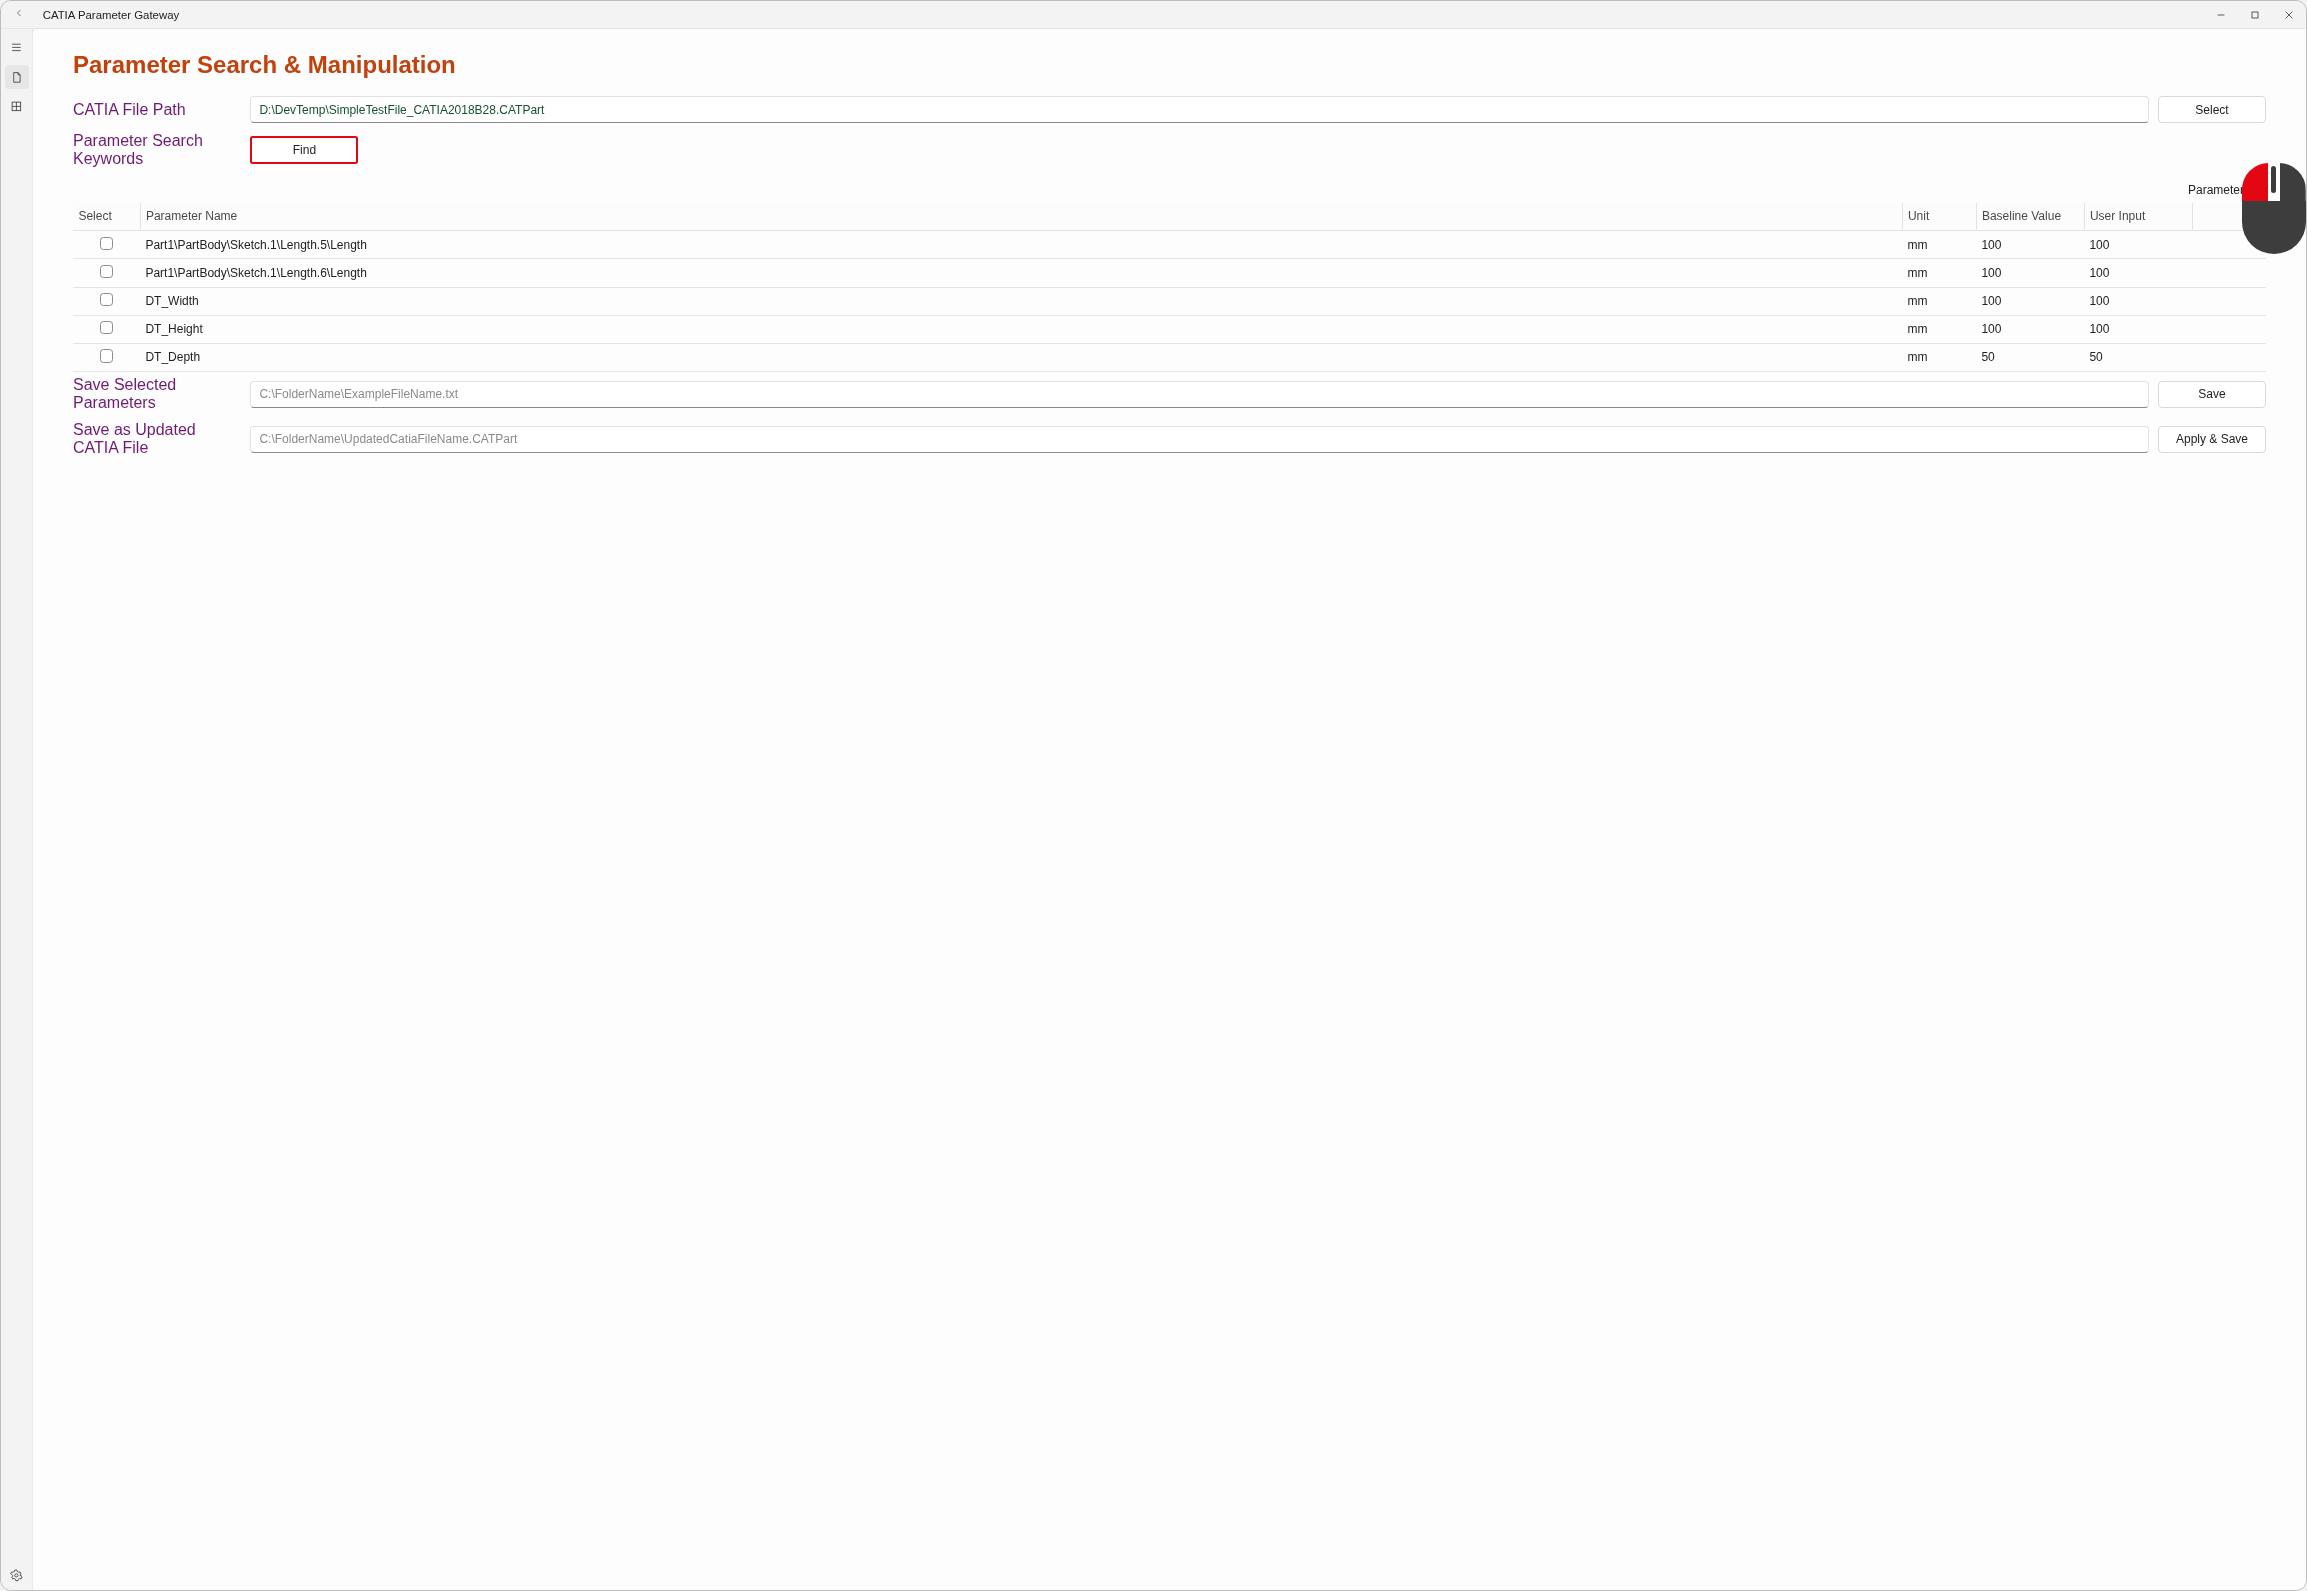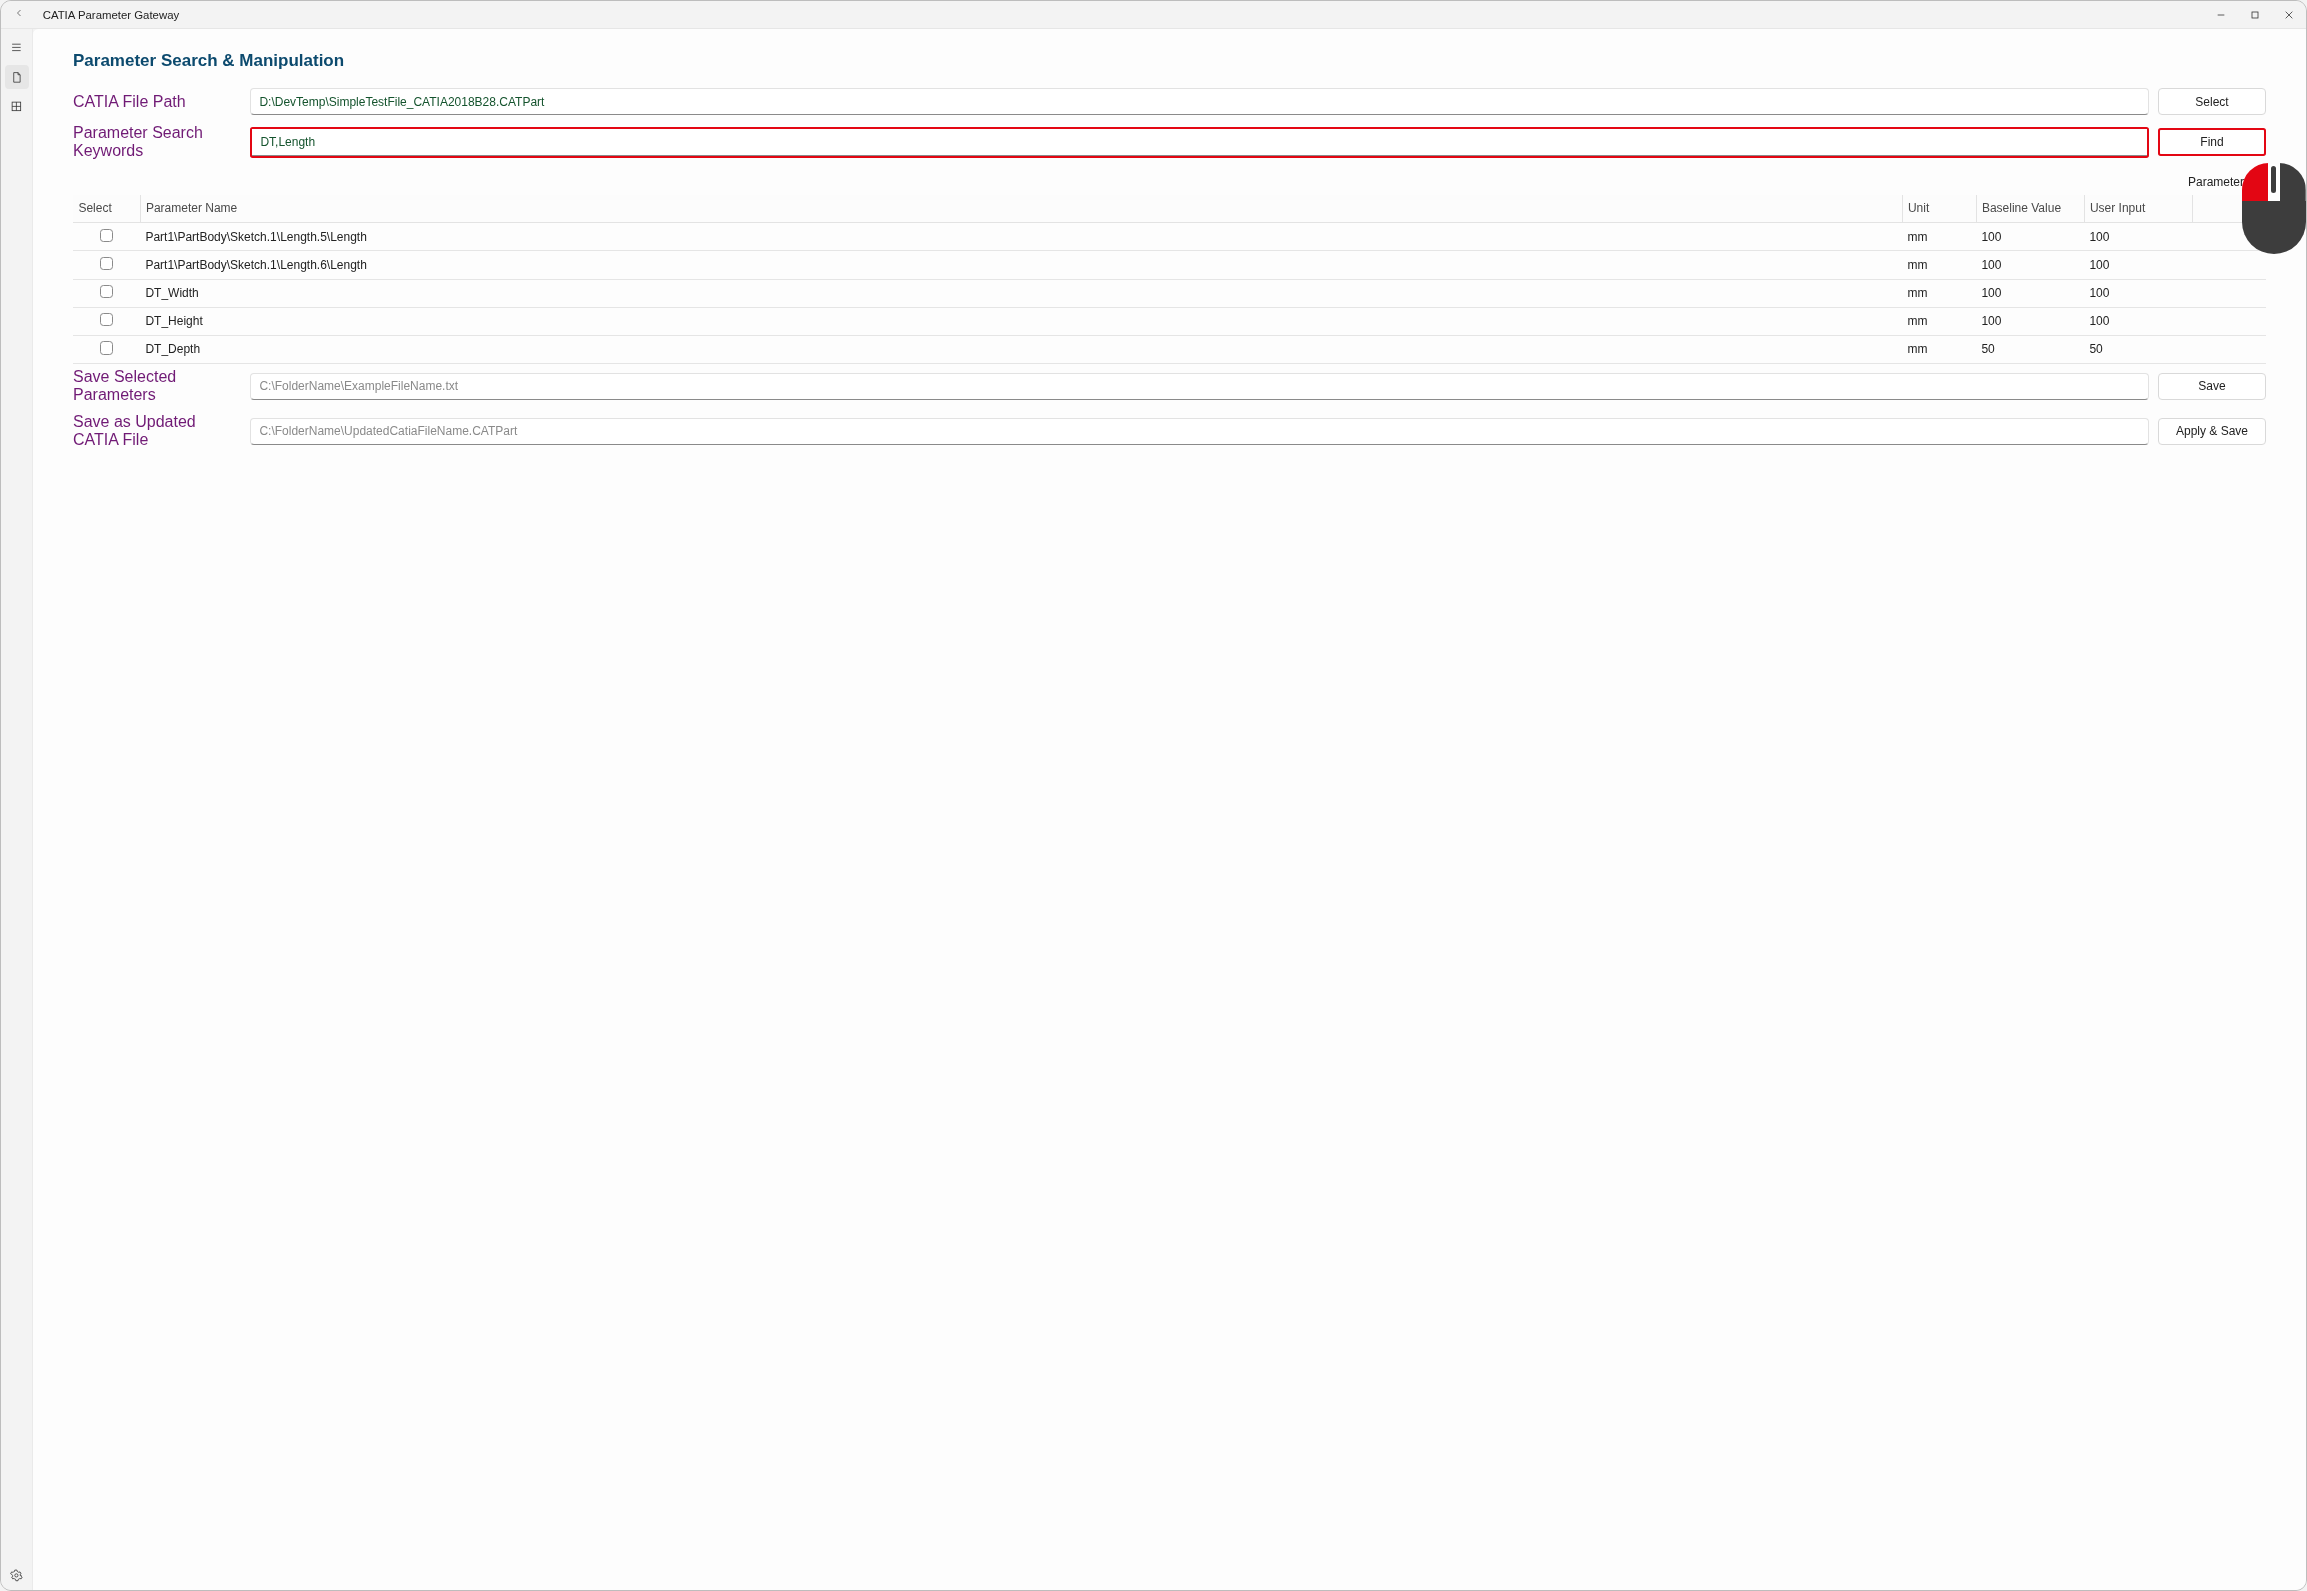--- a/index.html
+++ b/index.html
@@ -49,21 +49,21 @@
   }
   .side-item.active { background: #e6e6e6; }
   .side-item svg { width: 12.8px; height: 12.8px; stroke: #333; fill: none; stroke-width: 1.5; }
   .sidebar .grow { flex: 1; }
   .content-wrap {
     flex: 1; background: #fdfdfd; border-top-left-radius: 5.4px;
     padding: 21.5px 40px 0 40px;
     overflow: auto;
   }
   h1.page-title {
-    font-size: 17px; font-weight: 700; color: #0c4a6e; margin-bottom: 17.5px;
+    font-size: 24px; font-weight: 700; color: #c2410c; margin-bottom: 17.5px;
   }
   .form-row {
     display: flex; align-items: center; margin-bottom: 9.4px; gap: 9.4px;
   }
   .form-row .label {
     width: 168px; font-size: 16px; color: #701a75;
   }
   .form-row .field {
     flex: 1;
   }
@@ -218,25 +218,20 @@
         <div class="field">
           <input class="txt-input" type="text" value="D:\DevTemp\SimpleTestFile_CATIA2018B28.CATPart" style="">
         </div>
         <div class="btn-col">
           <button class="btn">Select</button>
         </div>
       </div>
 
       <div class="form-row">
         <div class="label">Parameter Search Keywords</div>
-        <div class="field">
-          <div class="highlight-box" style="padding:0;">
-            <input class="txt-input" type="text" style="border-top: none; border-right: none; border-left: none; border-image: initial; border-bottom: 1.3px solid rgb(138, 138, 138); border-radius: 0px;" value="DT,Length">
-          </div>
-        </div>
         <div class="btn-col">
           <div class="highlight-box">
             <button class="btn" style="border:none; height:24px;">Find</button>
           </div>
         </div>
       </div>
 
       <div class="section-label">Parameter List</div>
       <table class="param-table">
         <thead>

